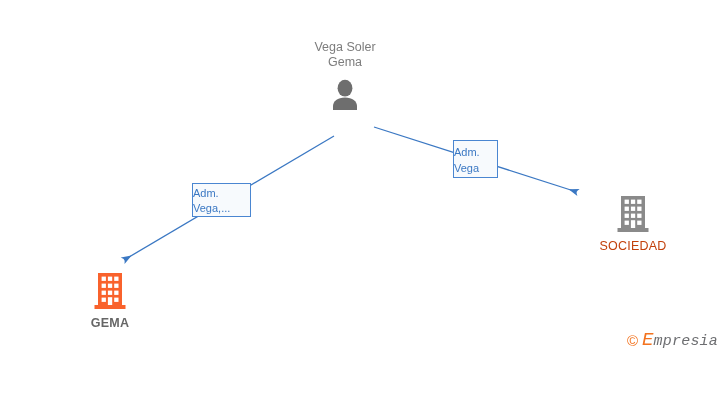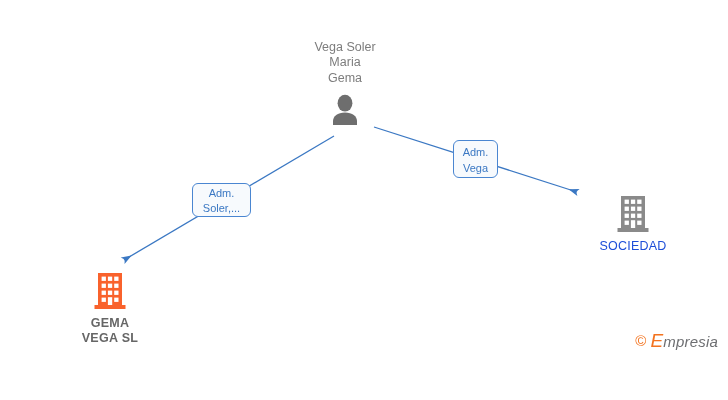--- a/index.html
+++ b/index.html
@@ -77,33 +77,33 @@
     color: #666666;
     font-weight: bold;
     font-size: 12.5px;
     letter-spacing: .3px;
   }
   #node-sociedad {
     left: 553px;
     top: 195px;
   }
   #node-sociedad .node-label {
-    color: #1d4ed8;
+    color: #c2410c;
   }
 
   
   .edge-label {
     position: absolute;
     box-sizing: border-box;
     border: 1px solid #4a86d1;
-    border-radius: 6px;
+    border-radius: 0;
     background: #f7fafd;
     color: #3b78c3;
     font-size: 11px;
-    text-align: center;
+    text-align: left;
     line-height: 15px;
     padding-top: 2px;
     white-space: nowrap;
   }
   #edge-label-left {
     left: 192px;
     top: 183px;
     width: 59px;
     height: 34px;
   }
@@ -125,21 +125,21 @@
     display: flex;
     align-items: center;
     gap: 4px;
   }
   #watermark .copy {
     color: #f3731f;
     font-size: 15px;
     line-height: 1;
   }
   #watermark .brand {
-    font-family: Liberation Sans, sans-serif;
+    font-family: Liberation Mono, monospace;
     font-style: italic;
     font-size: 15px;
     color: #6d6e71;
     line-height: 1;
     letter-spacing: .2px;
   }
   #watermark .brand .cap {
     color: #f3731f;
     font-size: 19px;
   }
@@ -159,21 +159,20 @@
       </marker>
     </defs>
 
     <line x1="334" y1="136" x2="124" y2="260" stroke="#3b78c3" stroke-width="1.3" marker-end="url(#arrow-left)"></line>
 
     <line x1="374" y1="127" x2="577" y2="192" stroke="#3b78c3" stroke-width="1.3" marker-end="url(#arrow-right)"></line>
   </svg>
 
   <div class="node person-node">
     <div class="node-label">Vega Soler</div>
-    <div class="node-label">Maria</div>
     <div class="node-label">Gema</div>
     <svg class="person-icon" viewBox="0 0 34 32" xmlns="http://www.w3.org/2000/svg">
       <ellipse cx="17" cy="9.2" rx="7.4" ry="8.4" fill="#6e6e6e"></ellipse>
       <path d="M17 18.4c-7.4 0-12 3.9-12 8.6V31h24v-4c0-4.7-4.6-8.6-12-8.6z" fill="#6e6e6e"></path>
     </svg>
   </div>
 
   <div class="node company-node" id="node-gema">
     <svg class="company-icon" viewBox="0 0 34 38" xmlns="http://www.w3.org/2000/svg">
       <g fill="#f9622c">
@@ -189,21 +188,20 @@
         <rect x="21.2" y="11.6" width="4.3" height="4.3"></rect>
         <rect x="8.6" y="18.6" width="4.3" height="4.3"></rect>
         <rect x="14.9" y="18.6" width="4.3" height="4.3"></rect>
         <rect x="21.2" y="18.6" width="4.3" height="4.3"></rect>
         <rect x="8.6" y="25.6" width="4.3" height="4.3"></rect>
         <rect x="21.2" y="25.6" width="4.3" height="4.3"></rect>
         <rect x="14.9" y="25.2" width="4.3" height="7.8"></rect>
       </g>
     </svg>
     <div class="node-label">GEMA</div>
-    <div class="node-label">VEGA  SL</div>
   </div>
 
   <div class="node company-node" id="node-sociedad">
     <svg class="company-icon" viewBox="0 0 34 38" xmlns="http://www.w3.org/2000/svg">
       <g fill="#8a8a8a">
         <rect x="5" y="1" width="24" height="32"></rect>
         <rect x="1.5" y="33" width="31" height="4"></rect>
       </g>
       <g fill="#ffffff">
         <rect x="8.6" y="4.6" width="4.3" height="4.3"></rect>
@@ -218,21 +216,21 @@
         <rect x="8.6" y="25.6" width="4.3" height="4.3"></rect>
         <rect x="21.2" y="25.6" width="4.3" height="4.3"></rect>
         <rect x="14.9" y="25.2" width="4.3" height="7.8"></rect>
       </g>
     </svg>
     <div class="node-label">SOCIEDAD</div>
   </div>
 
   <div class="edge-label" id="edge-label-left">
     <span class="edge-label-line">Adm.</span>
-    <span class="edge-label-line">Soler,...</span>
+    <span class="edge-label-line">Vega,...</span>
   </div>
 
   <div class="edge-label" id="edge-label-right">
     <span class="edge-label-line">Adm.</span>
     <span class="edge-label-line">Vega</span>
   </div>
 
   <div id="watermark">
     <span class="copy">©</span>
     <span class="brand"><span class="cap">E</span><span>mpresia</span></span>

